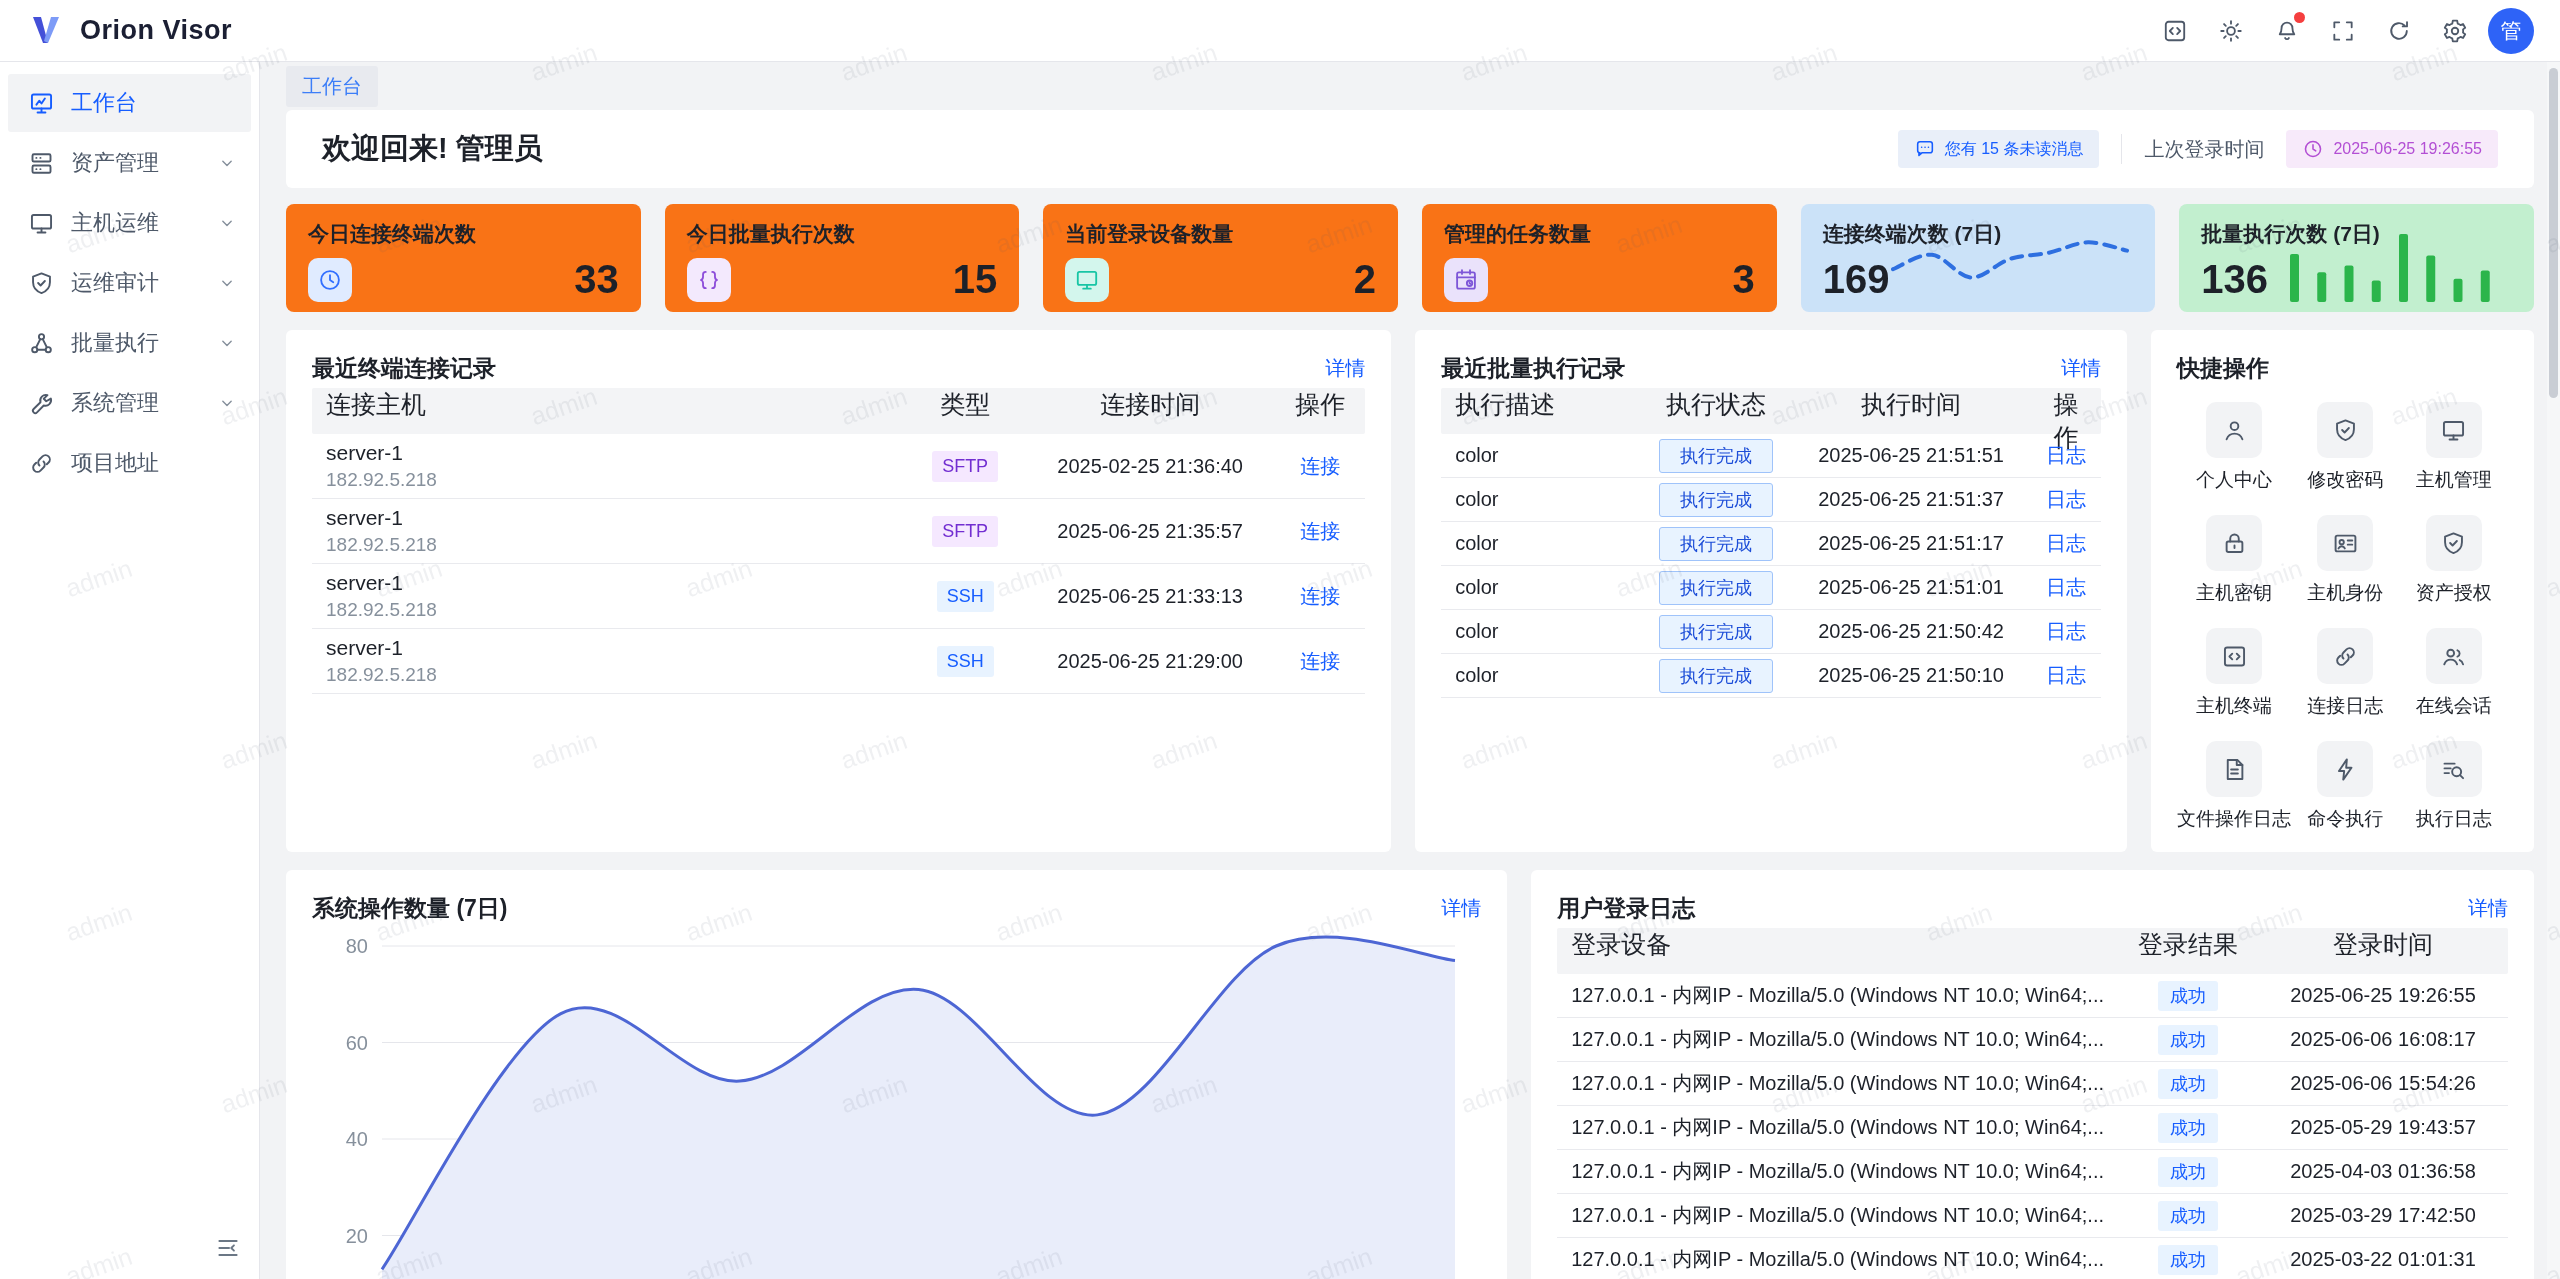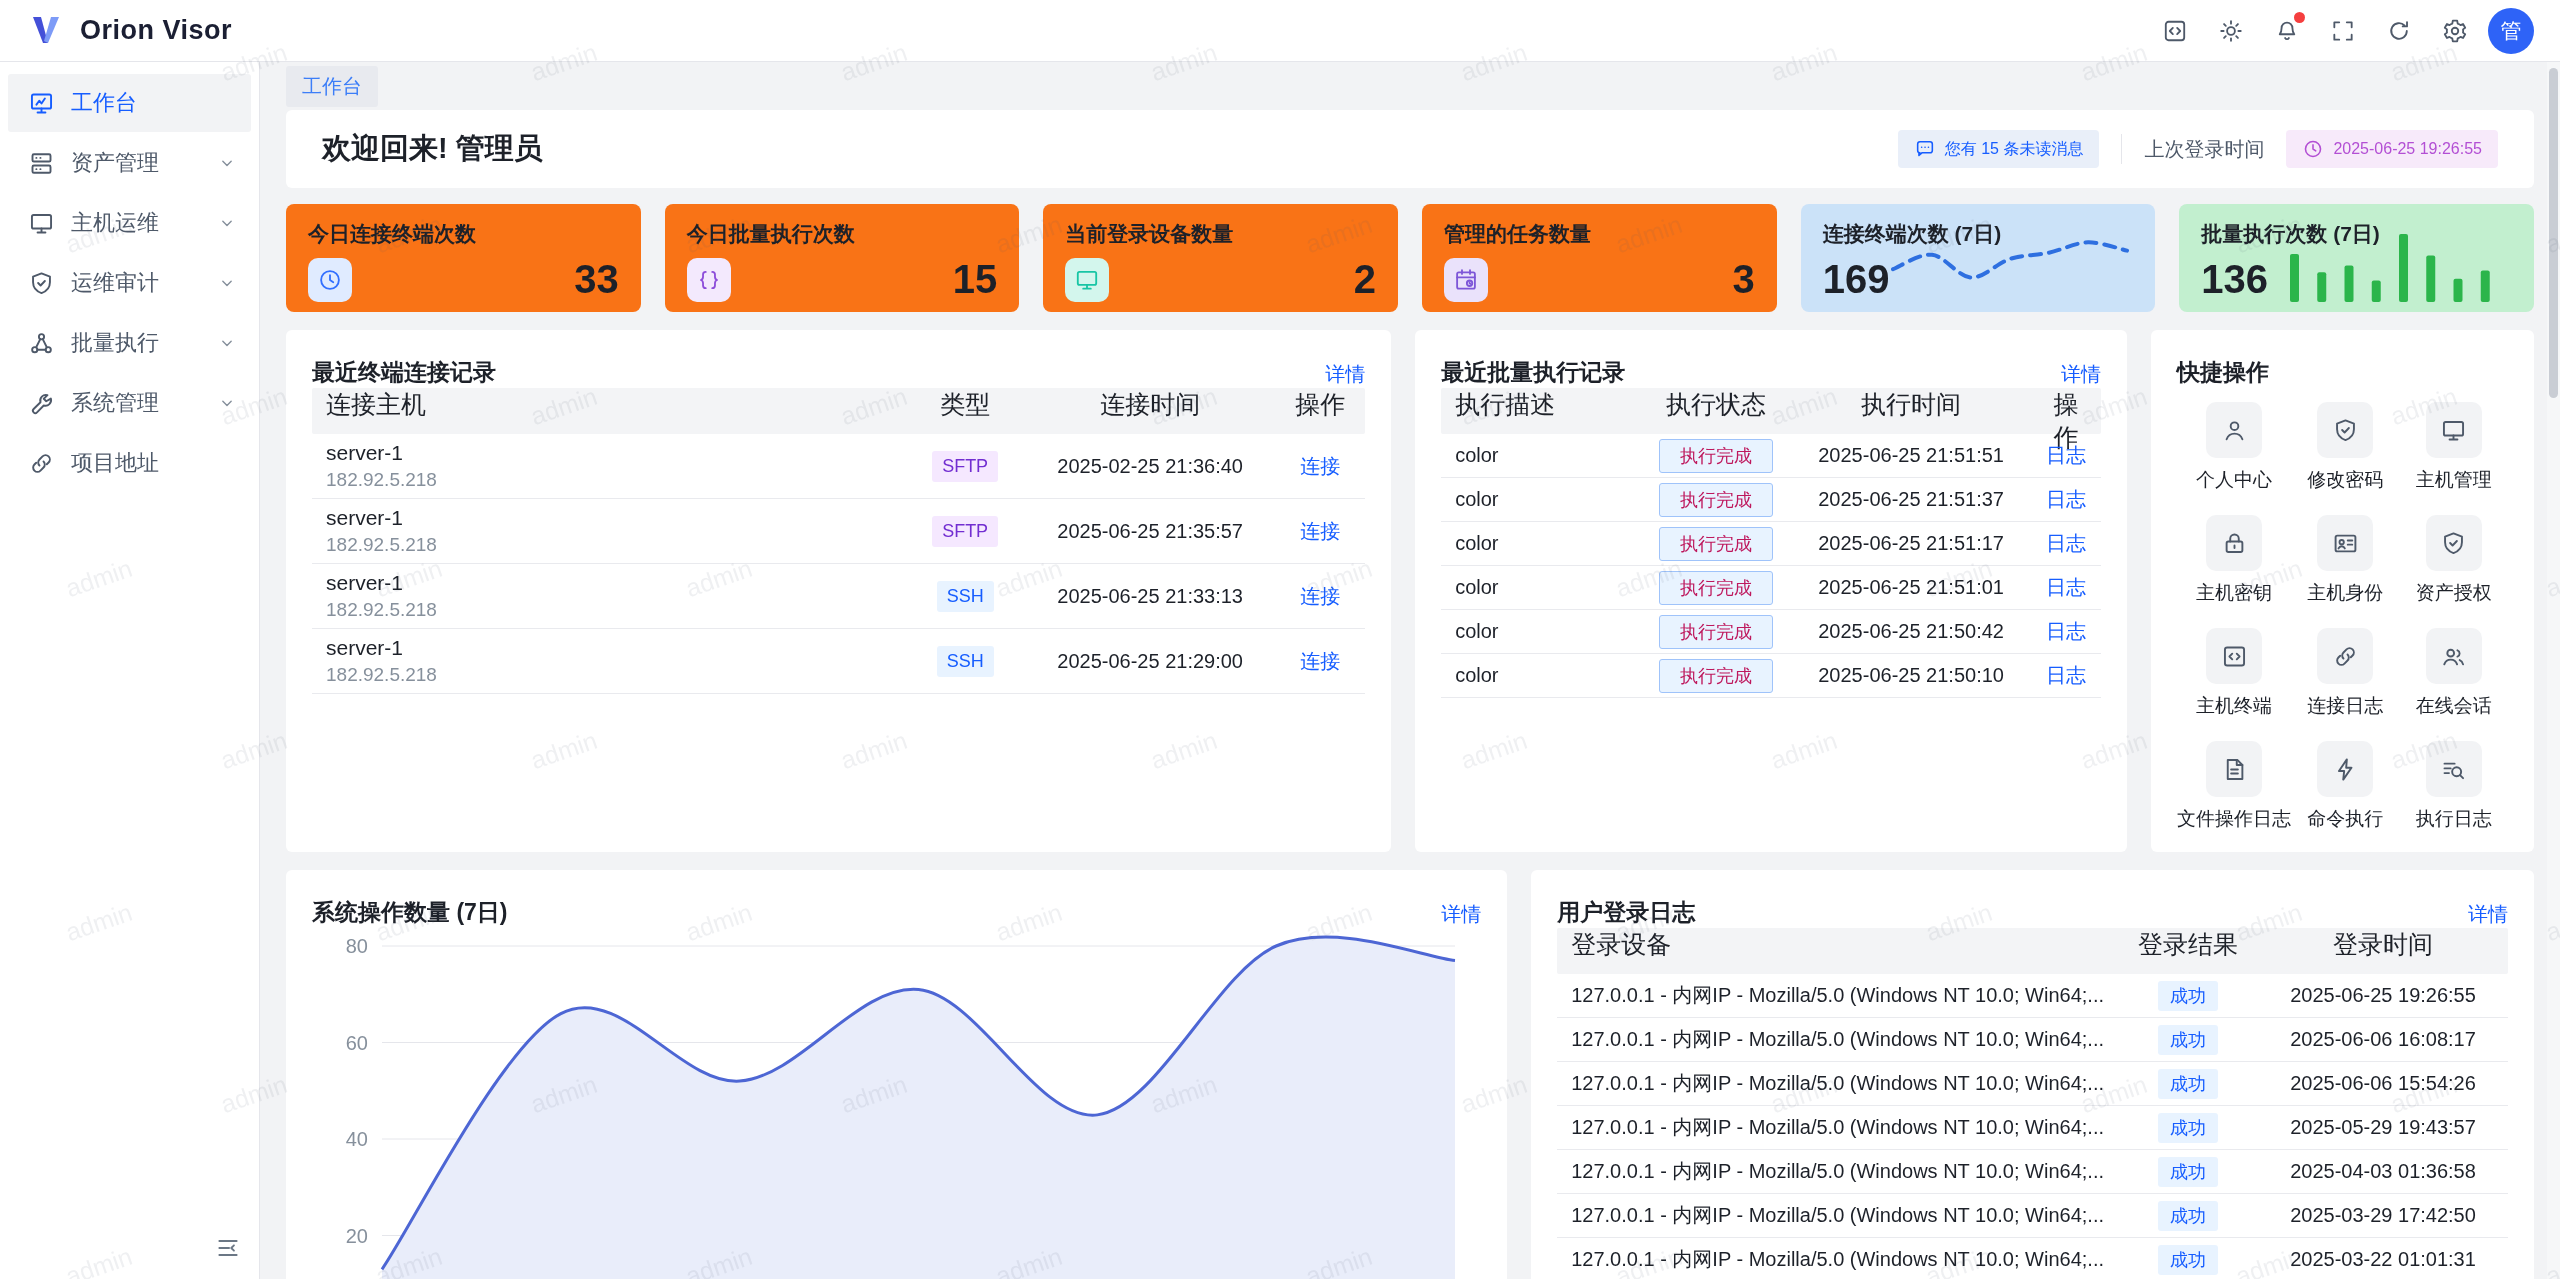--- a/index.html
+++ b/index.html
@@ -51,31 +51,31 @@
   .stat-valrow { display:flex; align-items:center; gap:16px; margin-top:9px;justify-content:space-between; }
   .stat-chip { width:44px; height:44px; border-radius:10px; display:flex; align-items:center; justify-content:center; }
   .stat-chip svg { width:26px; height:26px; }
   .stat-num { font-size:40px; font-weight:700; color:#1d2129; }
   .stat-trend { position:absolute; right:20px; top:22px; }
 
   
   .mid-row { display:flex; gap:24px; margin-top:18px; }
   .bottom-row { display:flex; gap:24px; margin-top:18px; }
   .panel { background:#fff; border-radius:6px; padding:18px 26px 14px; position:relative; }
-  .panel-head { display:flex; align-items:flex-end; justify-content:space-between; height:40px; }
+  .panel-head { display:flex; align-items:center; justify-content:space-between; height:40px; }
   .panel-title { font-size:23px; font-weight:700; }
   .detail-link { font-size:20px; color:#165dff; cursor:pointer; }
 
   .tbl-head { display:flex; background:#f3f4f6; border-radius:2px; height:46px; font-size:25px; color:#1d2129; }
   .tbl-row { display:flex; align-items:center; border-bottom:1px solid #e9eaee; font-size:20px; }
   .cell { padding:0 14px; }
   .c-grow { flex:1; min-width:0; }
   .c-center { text-align:center; }
   .badge { display:inline-block; font-size:18px; padding:5px 10px; border-radius:3px; }
-  .chip-done { display:inline-block; font-size:18px; padding:4px 20px; border-radius:3px; background:#e8f3ff; color:#be185d; border:1px solid #9fc3fa; }
+  .chip-done { display:inline-block; font-size:18px; padding:4px 20px; border-radius:3px; background:#e8f3ff; color:#1d4ed8; border:1px solid #9fc3fa; }
   .chip-ok { display:inline-block; font-size:18px; padding:3px 12px; border-radius:3px; background:#e8f3ff; color:#165dff; }
   .link { color:#165dff; cursor:pointer; }
   .host-line1 { color:#1d2129; font-size:21px; line-height:1.35; }
   .host-line2 { color:#86909c; font-size:19px; line-height:1.35; }
   .dev-cell { white-space:nowrap; overflow:hidden; color:#1d2129; }
 
   
   .quick-grid { display:grid; grid-template-columns:1fr 1fr 1fr; row-gap:10px; margin-top:8px; }
   .quick-item { display:flex; flex-direction:column; align-items:center; cursor:pointer; padding:6px 0; }
   .quick-box { width:56px; height:56px; border-radius:10px; background:#f2f3f5; color:#4e5969; display:flex; align-items:center; justify-content:center; }

